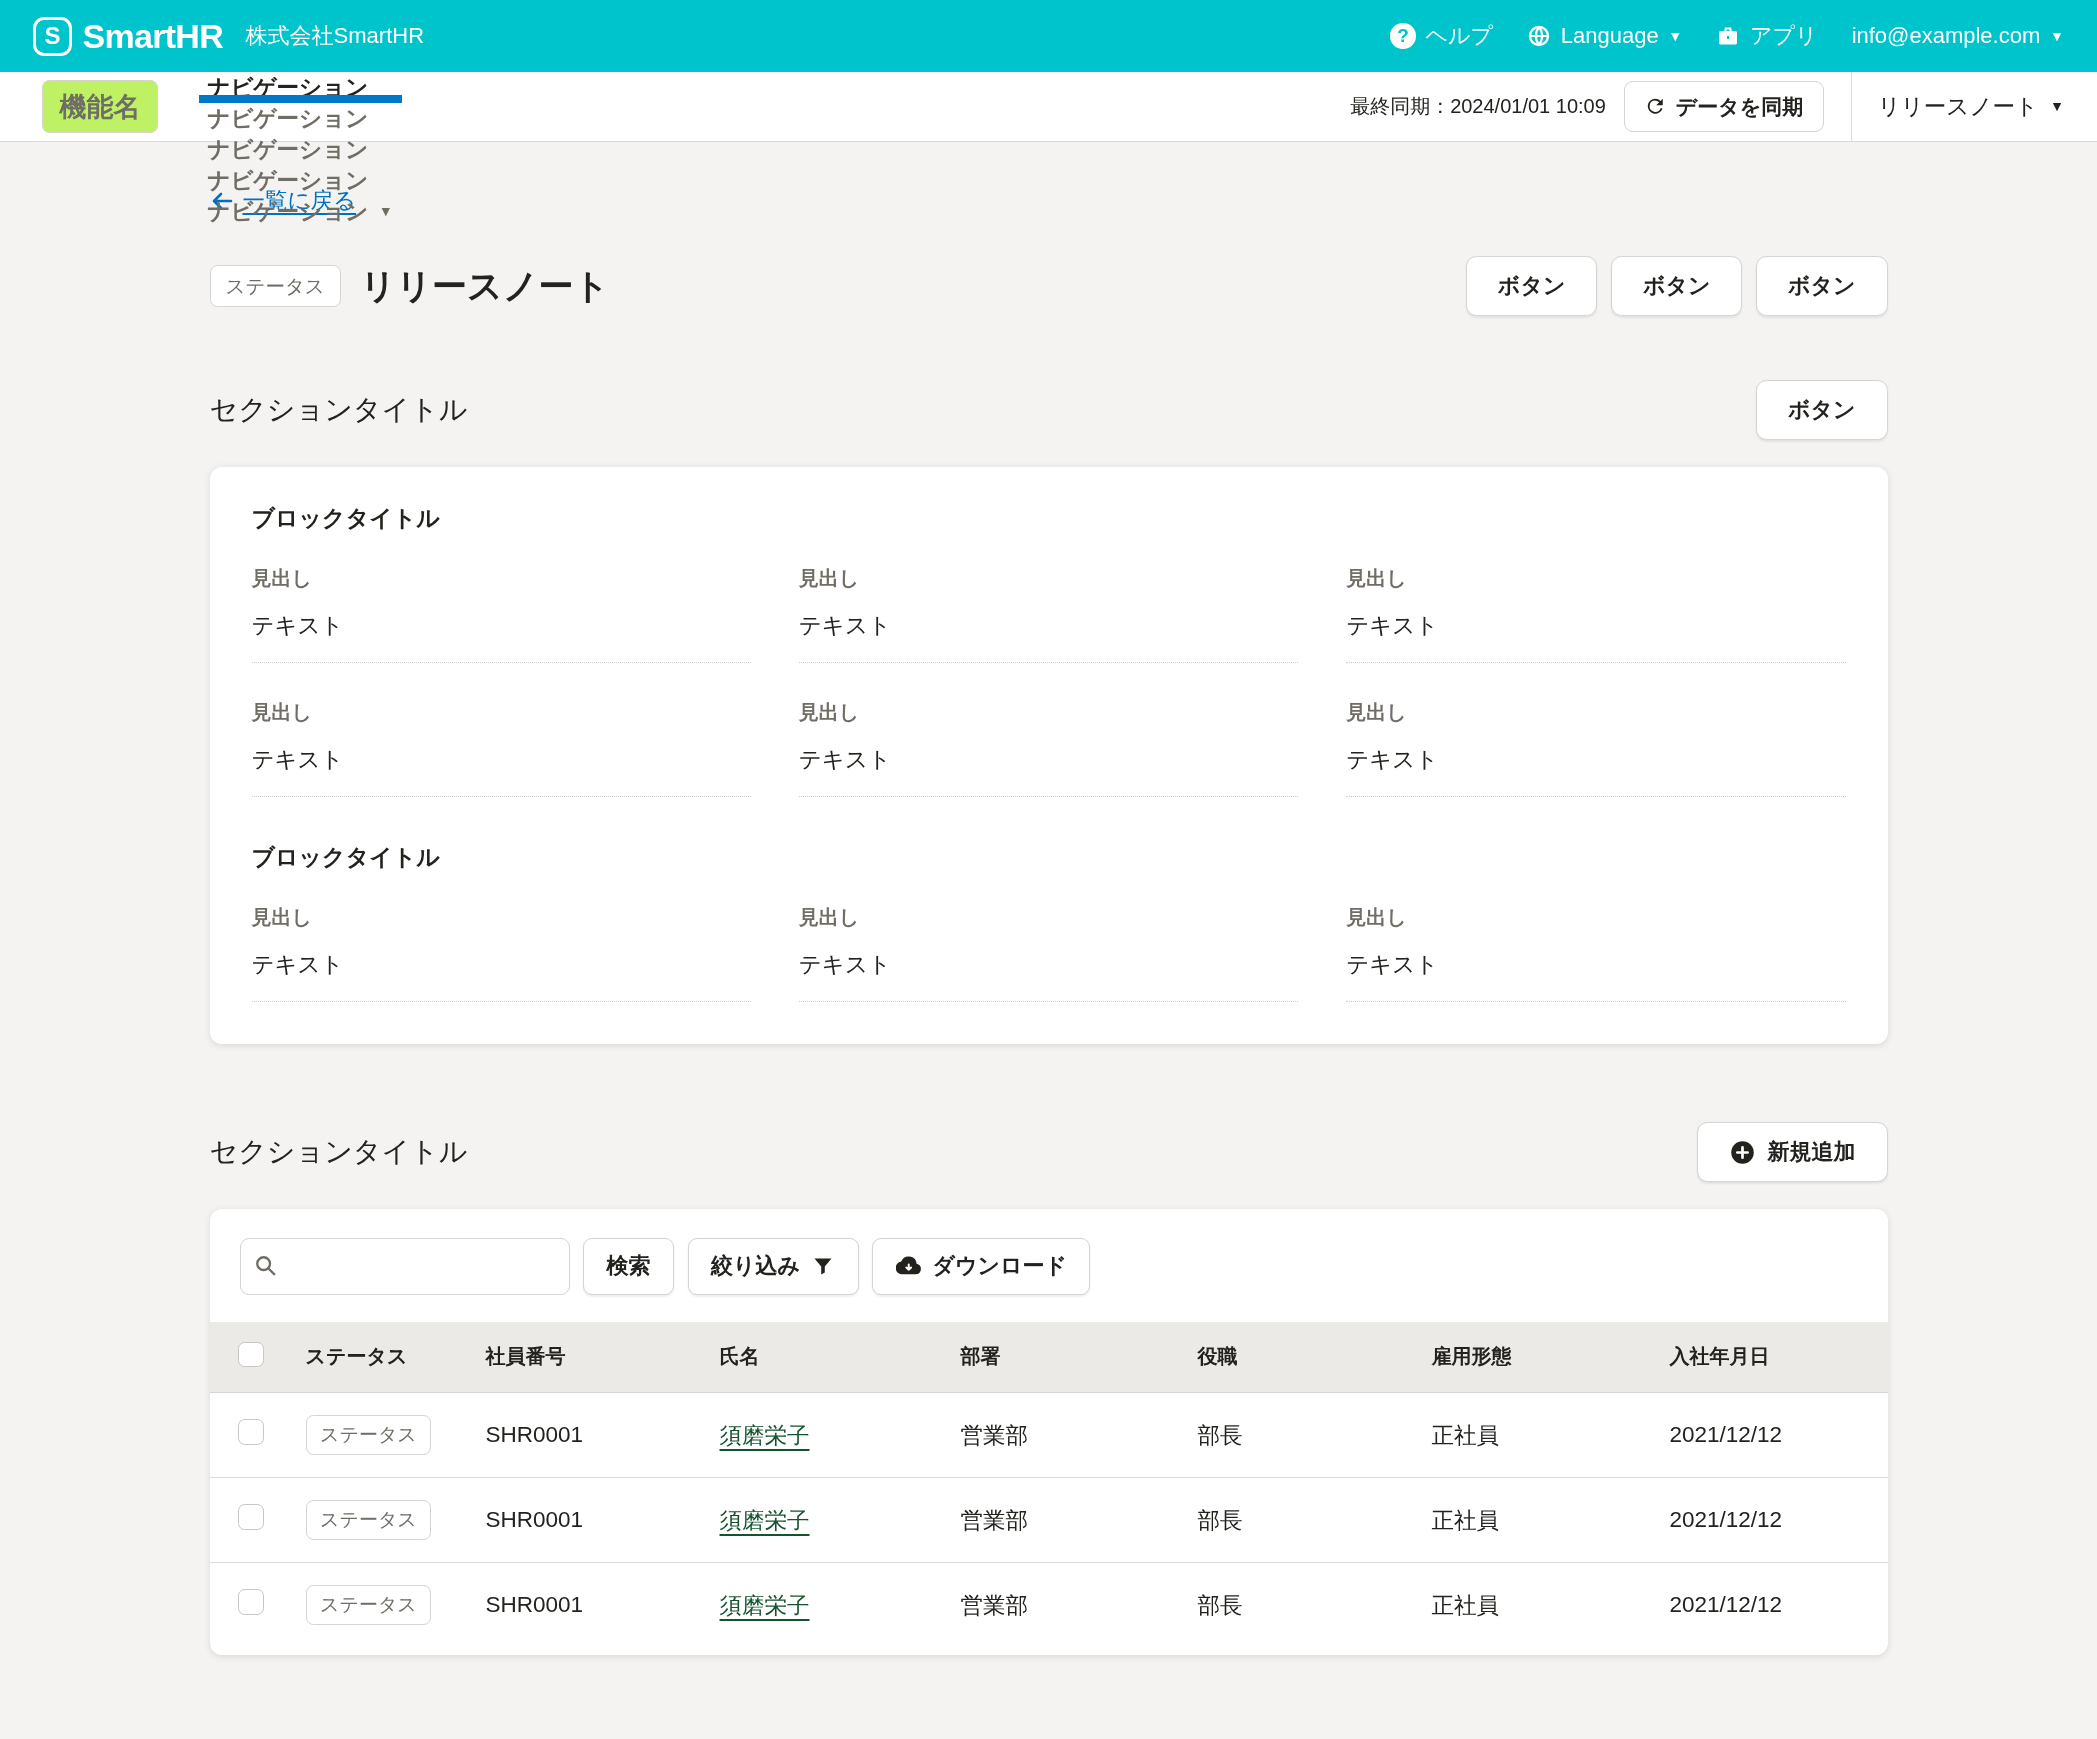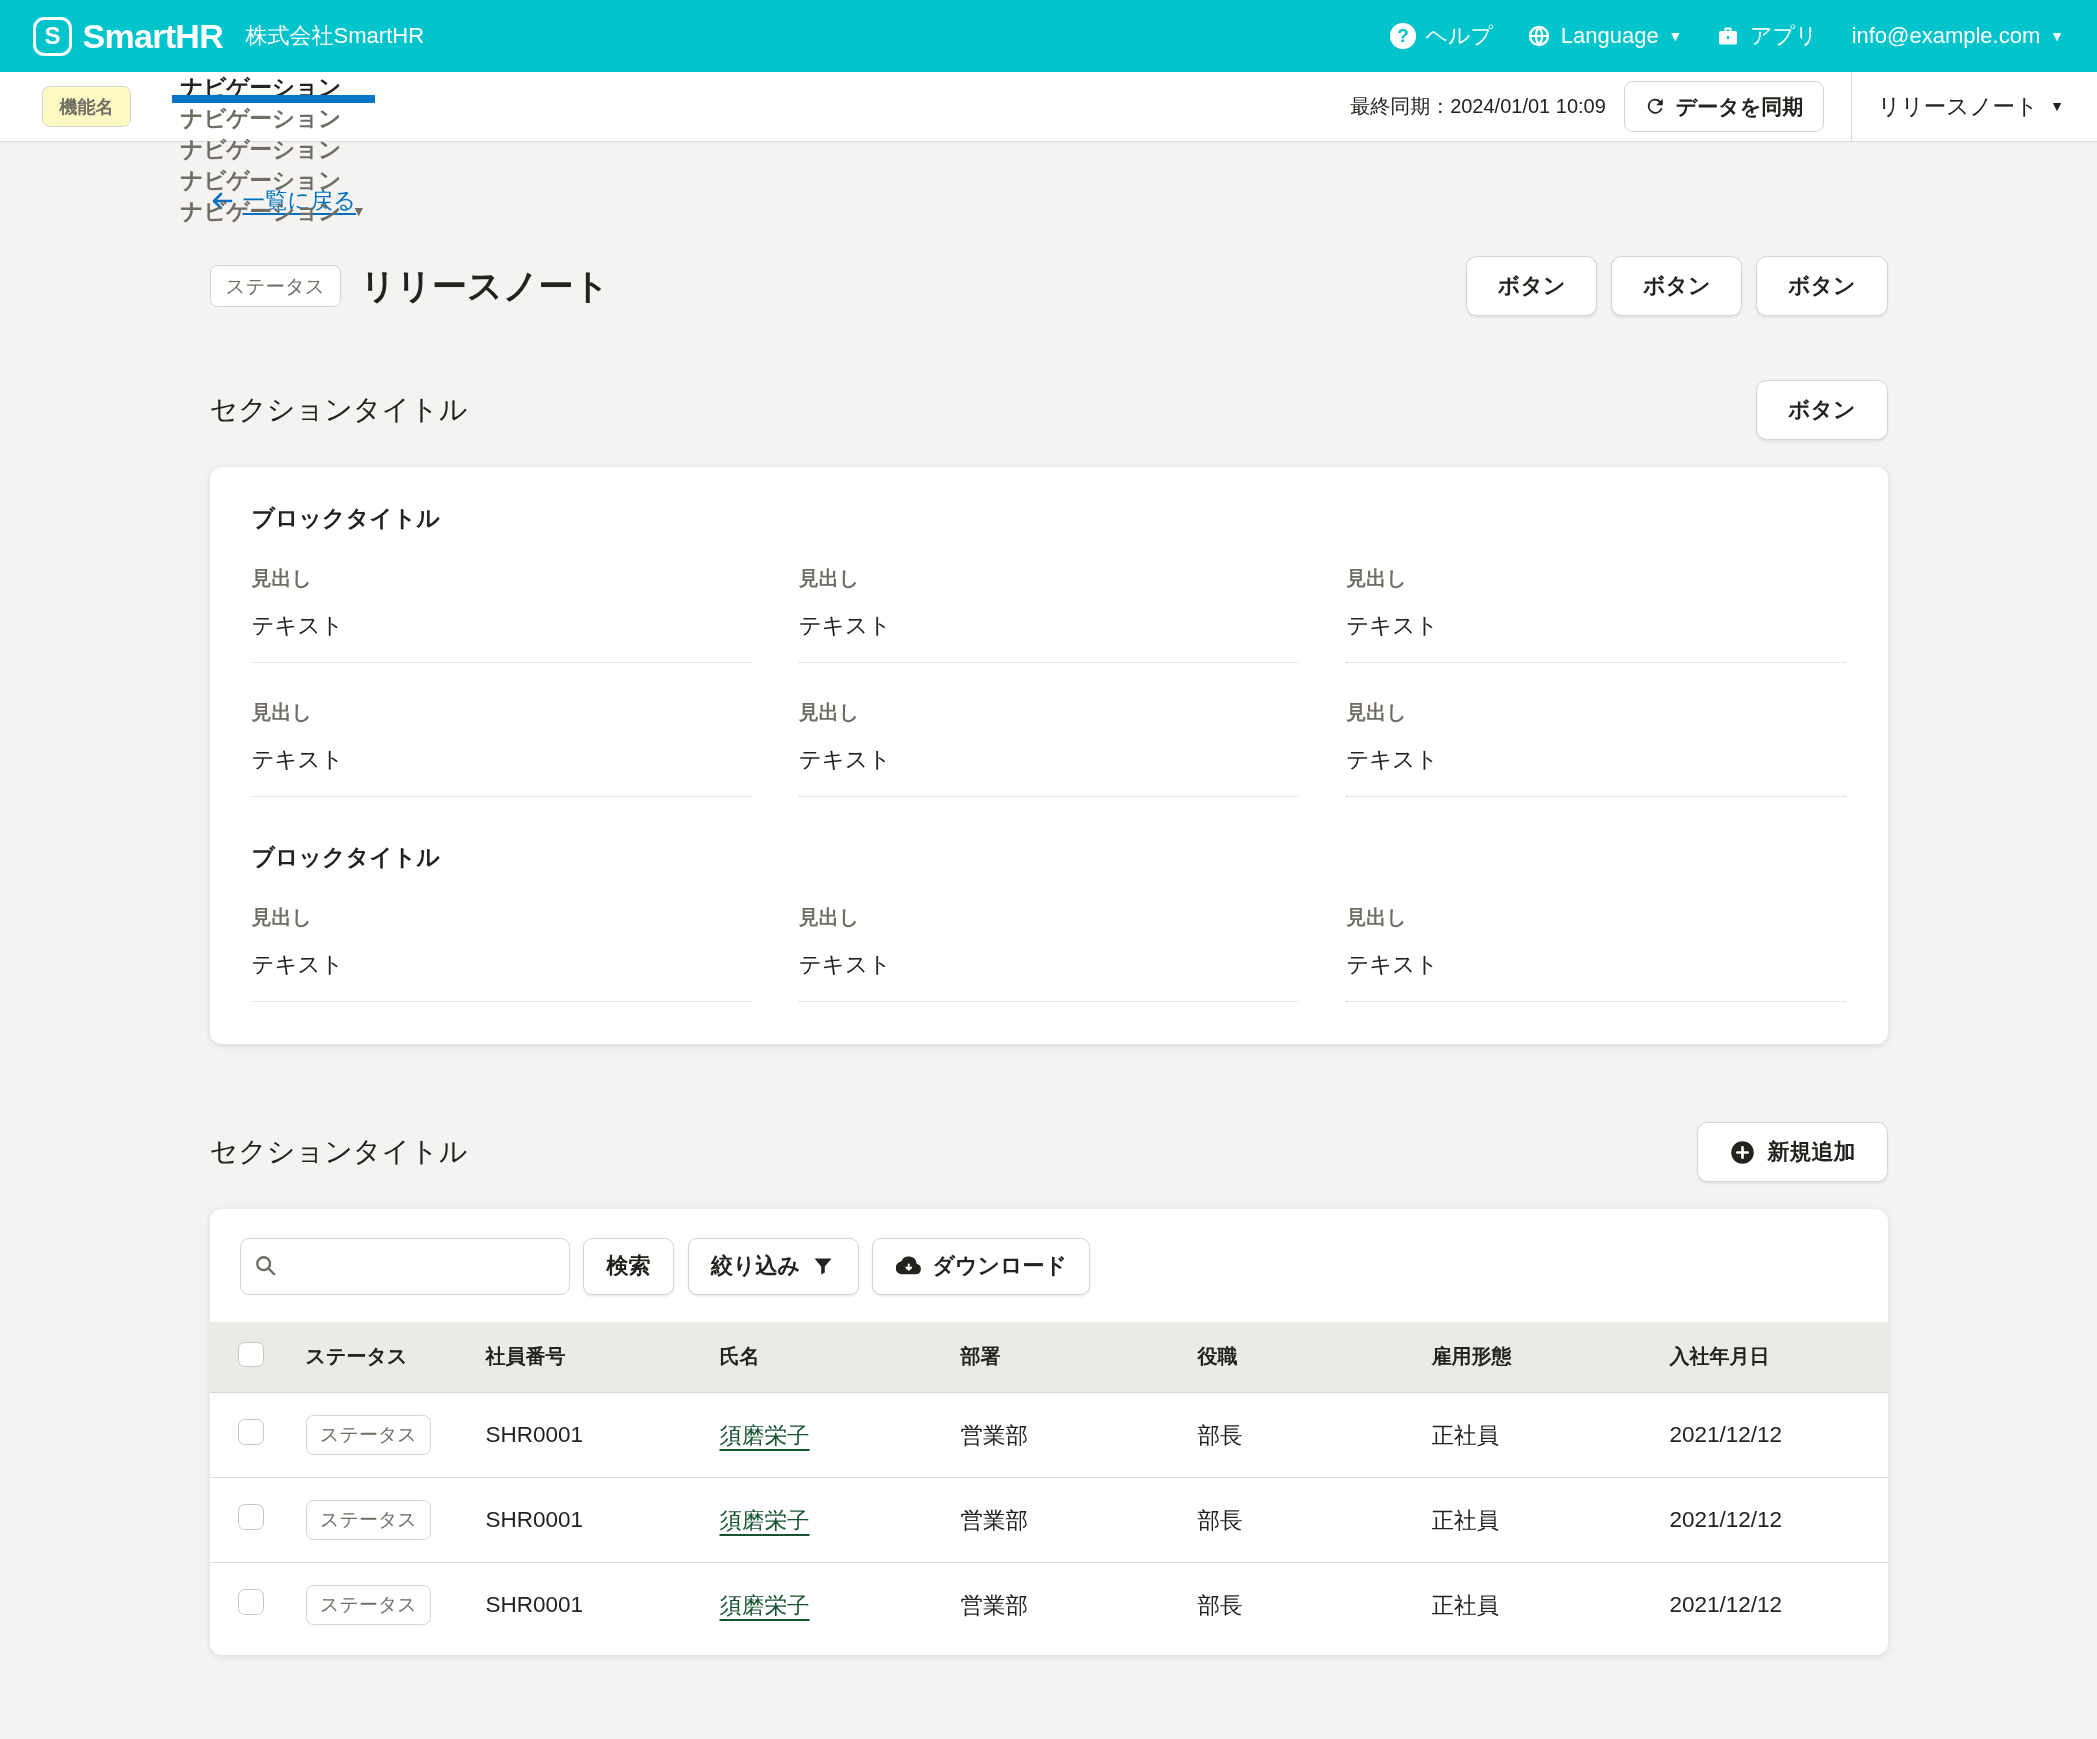--- a/index.html
+++ b/index.html
@@ -36,22 +36,22 @@
   }
   .icon { display:inline-block; vertical-align:middle; }
   .caret { font-size:14.2px; line-height:1; }
 
   
   .app-nav {
     height:70px; background:#fff; border-bottom:1.5px solid #dedbd7;
     display:flex; align-items:center; padding:0 33px 0 42px;
   }
   .feature-badge {
-    border:1.5px solid #d6d3d0; border-radius:7.5px; background:#fef9c3;
-    padding:7.5px 16.5px; font-size:18px; font-weight:700; color:#706d65;
+    border:1.5px solid #d6d3d0; border-radius:7.5px; background:#bef264;
+    padding:7.5px 16.5px; font-size:27px; font-weight:700; color:#706d65;
   }
   .nav-items { display:flex; height:70px; margin-left:30px;flex-direction:column; }
   .nav-item {
     position:relative; display:flex; align-items:center; gap:10.5px;
     padding:0 19.5px; font-size:22.5px; font-weight:700; color:#706d65; text-decoration:none;
   }
   .nav-item.active { color:#23221e; }
   .nav-item.active::after {
     content:""; position:absolute; left:10.5px; right:10.5px; bottom:0;
     height:7.5px; background:#0077c7;

